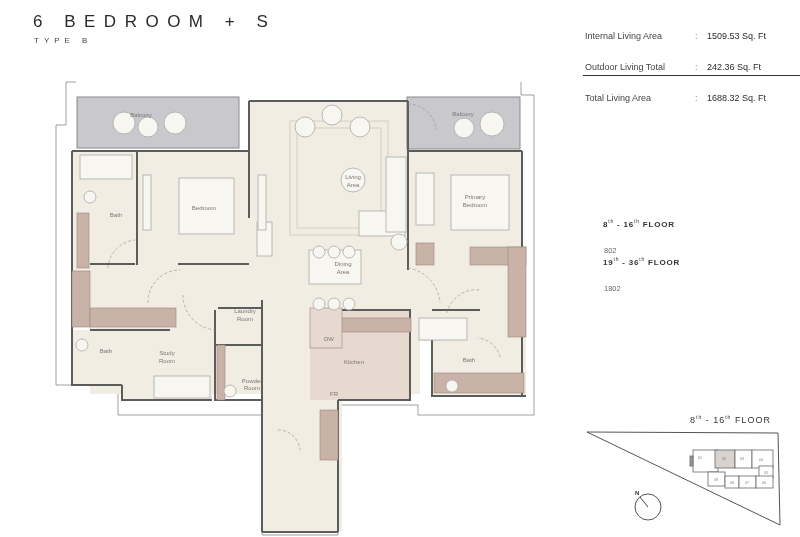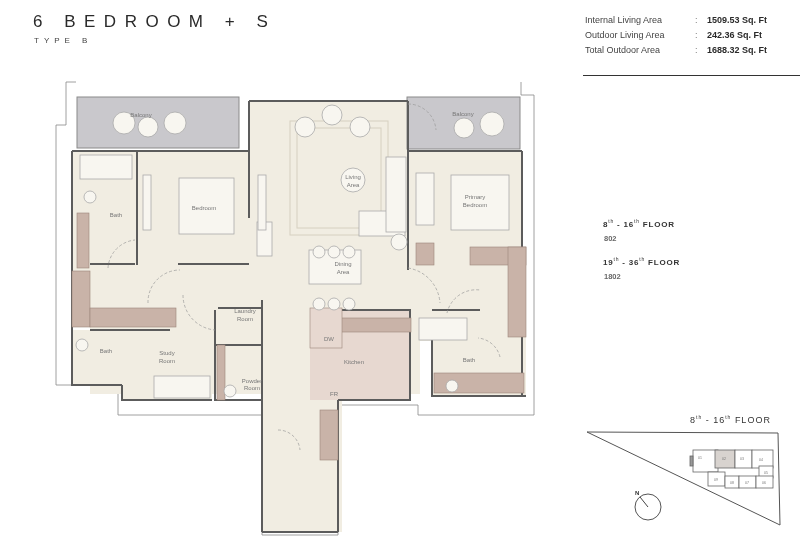--- a/index.html
+++ b/index.html
@@ -1,51 +1,51 @@
 <!DOCTYPE html>
 <html><head>
 <meta charset="utf-8">
 <style>
   html, body { margin:0; padding:0; background:#ffffff; }
   body { width:800px; height:537px; position:relative; overflow:hidden; font-family:"Liberation Sans", sans-serif; color:#2b2b2b; }
   .title { position:absolute; left:33px; top:12px; font-size:17px; letter-spacing:8.5px; color:#2a2a2a; font-weight:500; }
   .subtitle { position:absolute; left:34px; top:36px; font-size:8px; letter-spacing:5px; color:#444;text-align:center; }
   .areas { position:absolute; left:585px; top:13px; font-size:9px; line-height:15px; }
-  .area-row { display:flex; }
+  .area-row { display:flex;margin-top:16px; }
   .area-label { width:110px; color:#444; }
   .area-colon { width:12px; color:#777; }
-  .area-value { font-weight:bold; color:#2a2a2a; }
+  .area-value { font-weight:normal; color:#2a2a2a; }
   .area-rule { position:absolute; left:583px; top:75px; width:217px; height:1px; background:#333; }
   .floor-block { position:absolute; left:603px; font-size:8px; }
   .floor-title { font-weight:bold; letter-spacing:0.8px; color:#333; }
   .floor-title sup { font-size:5px; font-weight:normal; }
-  .floor-unit { margin-top:5px; color:#666; font-size:7.5px; padding-left:1px;font-weight:bold; }
+  .floor-unit { margin-top:17px; color:#666; font-size:7.5px; padding-left:1px; }
   .keyplan-title { position:absolute; left:690px; top:414px; font-size:9px; letter-spacing:1px; color:#333; }
   .keyplan-title sup { font-size:5px; }
   svg text { font-family:"Liberation Sans", sans-serif; }
 </style>
 </head>
 <body>
 
 <div class="title">6 BEDROOM + S</div>
 <div class="subtitle">TYPE B</div>
 
 <div class="areas">
   <div class="area-row">
     <span class="area-label">Internal Living Area</span>
     <span class="area-colon">:</span>
     <span class="area-value">1509.53 Sq. Ft</span>
   </div>
   <div class="area-row">
-    <span class="area-label">Outdoor Living Area</span>
+    <span class="area-label">Outdoor Living Total</span>
     <span class="area-colon">:</span>
     <span class="area-value">242.36 Sq. Ft</span>
   </div>
   <div class="area-row">
-    <span class="area-label">Total Outdoor Area</span>
+    <span class="area-label">Total Living Area</span>
     <span class="area-colon">:</span>
     <span class="area-value">1688.32 Sq. Ft</span>
   </div>
 </div>
 <div class="area-rule"></div>
 
 <div class="floor-block" style="top:218px;">
   <div class="floor-title"><span>8</span><sup>th</sup><span> - </span><span>16</span><sup>th</sup><span> FLOOR</span></div>
   <div class="floor-unit">802</div>
 </div>

